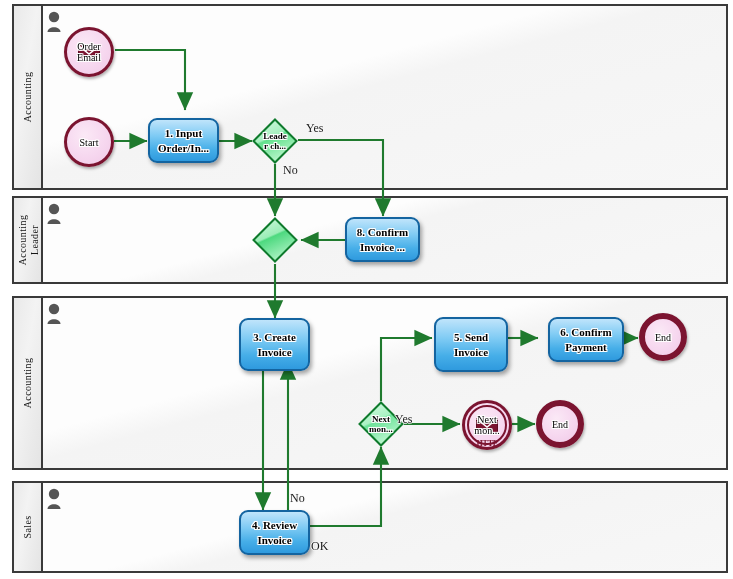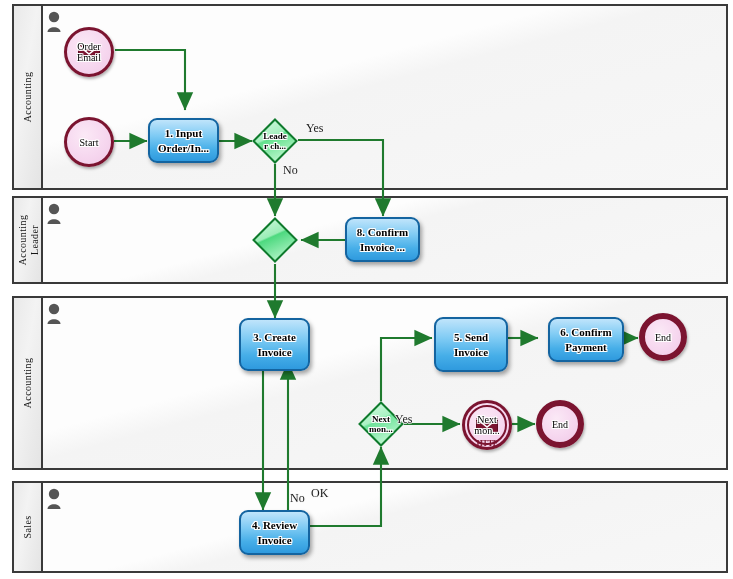--- a/index.html
+++ b/index.html
@@ -143,21 +143,21 @@
       <path d="M508,338 L538,338"></path>
 
       <path d="M614,338 L638,338"></path>
     </g>
   </svg>
 
   <div class="seqlbl" style="left:306px;top:121px;">Yes</div>
   <div class="seqlbl" style="left:283px;top:163px;">No</div>
   <div class="seqlbl" style="left:395px;top:412px;">Yes</div>
   <div class="seqlbl" style="left:290px;top:491px;">No</div>
-  <div class="seqlbl" style="left:311px;top:486px;">OK</div>
+  <div class="seqlbl" style="left:311px;top:539px;">OK</div>
 
   <div class="node evt" style="left:64px;top:27px;width:50px;height:50px;">
     <svg class="env" width="22" height="15" viewBox="0 0 22 15">
       <rect x="0.5" y="0.5" width="21" height="14" fill="#7b1430" stroke="#5d0d22"></rect>
       <path d="M0.5,0.5 L11,9 L21.5,0.5" fill="none" stroke="#fff" stroke-width="1.4"></path>
     </svg>
     <div class="el"><span style="white-space:pre-line">Order
 Email</span></div>
   </div>
 

